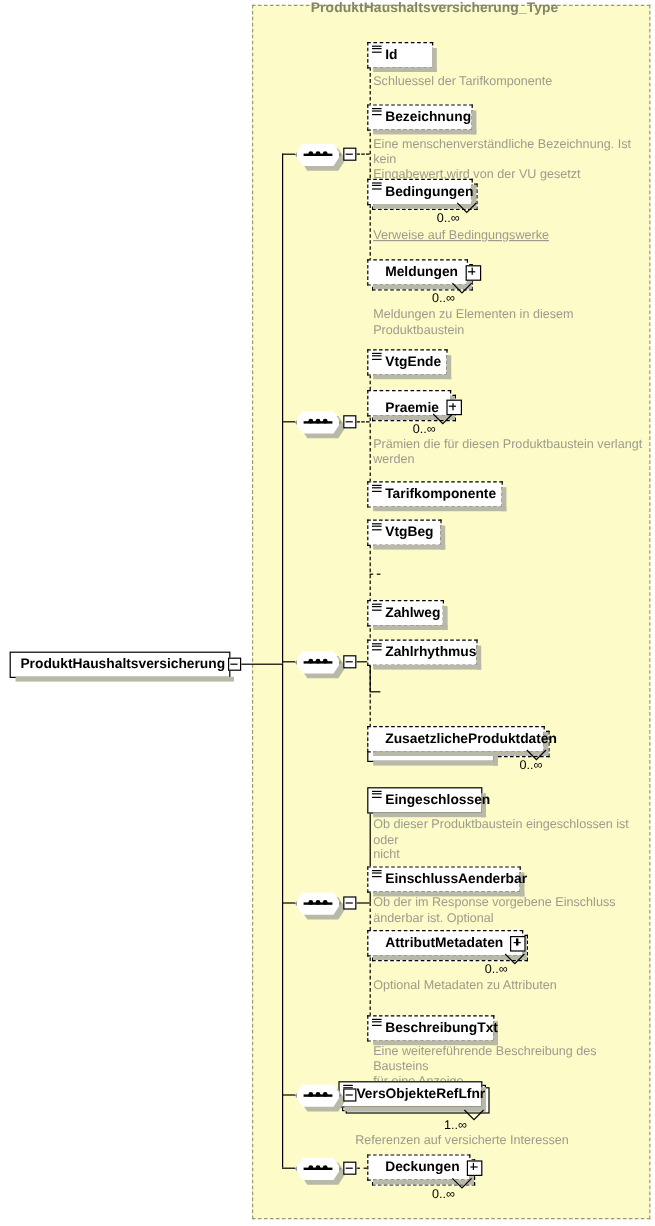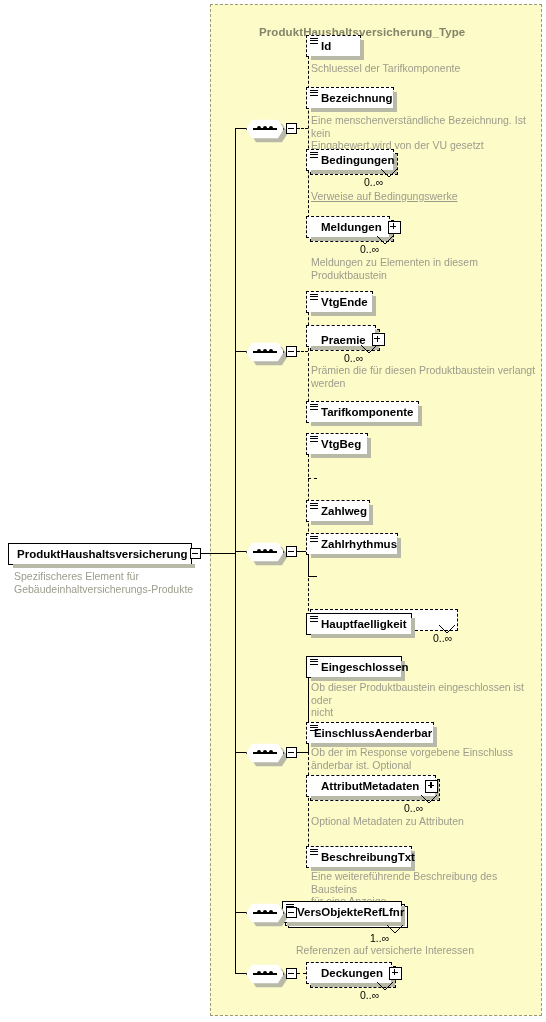--- a/index.html
+++ b/index.html
@@ -30,21 +30,21 @@
     top: 4px;
     width: 332px;
     height: 1012px;
     background: #fdfbc8;
     border: 1px dashed #9a9a7a;
     box-sizing: border-box;
   }
   .type-title {
     position: absolute;
     left: 224px;
-    top: 26px;
+    top: 1px;
     font-size: 11.5px;
     font-weight: bold;
     color: #84846a;
     letter-spacing: 0.1px;
     white-space: nowrap;
     padding-left: 35px;
   }
 
   
   .el {
@@ -276,22 +276,20 @@
 
 <div id="diagram">
 
   <div class="type-box"></div>
   <div class="type-title">ProduktHaushaltsversicherung_Type</div>
 
   <div class="root-el">
     <span>ProduktHaushaltsversicherung</span>
   </div>
   <div class="minus-box" style="left:190px; top:548px;"></div>
-  <div class="doc" style="left:14px; top:570px; width:190px;">Spezifischeres Element für
-Gebäudeinhaltversicherungs-Produkte</div>
 
   <div class="line h" style="left:201px; top:553px; width:34px;"></div>
 
   <div class="line v" style="left:235px; top:128px; height:425px;"></div>
   <div class="line v" style="left:235px; top:553px; height:420px;"></div>
 
   <div class="line h" style="left:235px; top:128px; width:11px;"></div>
   <div class="seq" style="left:246px; top:118px;">
     <div class="shadow"></div>
     <div class="body"></div>
@@ -470,20 +468,24 @@
         <i></i>
         <i></i>
         <i></i>
       </span>
     <span class="shadow-r"></span>
     <span>Hauptfaelligkeit</span>
   </div>
 
   <div class="dline h" style="left:308px; top:616px; width:9px;"></div>
   <div class="stack optional" style="left:310px; top:609px; width:148px; height:22px;"></div>
+  <div class="el optional" style="left:306px; top:605px; width:148px;">
+    <span class="shadow-r"></span>
+    <span>ZusaetzlicheProduktdaten</span>
+  </div>
   <svg class="repeat-hook" style="left:438px; top:624px;" width="18" height="12" viewBox="0 0 18 12">
     <path d="M1 1 L9 9 L17 1" fill="none" stroke="#000" stroke-width="1"></path>
   </svg>
   <div class="occurs" style="left:433px; top:632px;">0..∞</div>
 
   <div class="line h" style="left:235px; top:752px; width:11px;"></div>
   <div class="seq" style="left:246px; top:742px;">
     <div class="shadow"></div>
     <div class="body"></div>
     <div class="dots">
@@ -505,21 +507,21 @@
         <i></i>
         <i></i>
       </span>
     <span class="shadow-r"></span>
     <span>Eingeschlossen</span>
   </div>
   <div class="doc" style="left:311px; top:681px; width:228px;">Ob dieser Produktbaustein eingeschlossen ist oder
 nicht</div>
 
   <div class="dline h" style="left:308px; top:733px; width:9px;"></div>
-  <div class="el optional" style="left:306px; top:722px; width:128px;justify-content:center;">
+  <div class="el optional" style="left:306px; top:722px; width:128px;">
     <span class="attr-glyph">
         <i></i>
         <i></i>
         <i></i>
       </span>
     <span class="shadow-r"></span>
     <span>EinschlussAenderbar</span>
   </div>
   <div class="doc" style="left:311px; top:746px; width:228px;">Ob der im Response vorgebene Einschluss
 änderbar ist. Optional</div>

